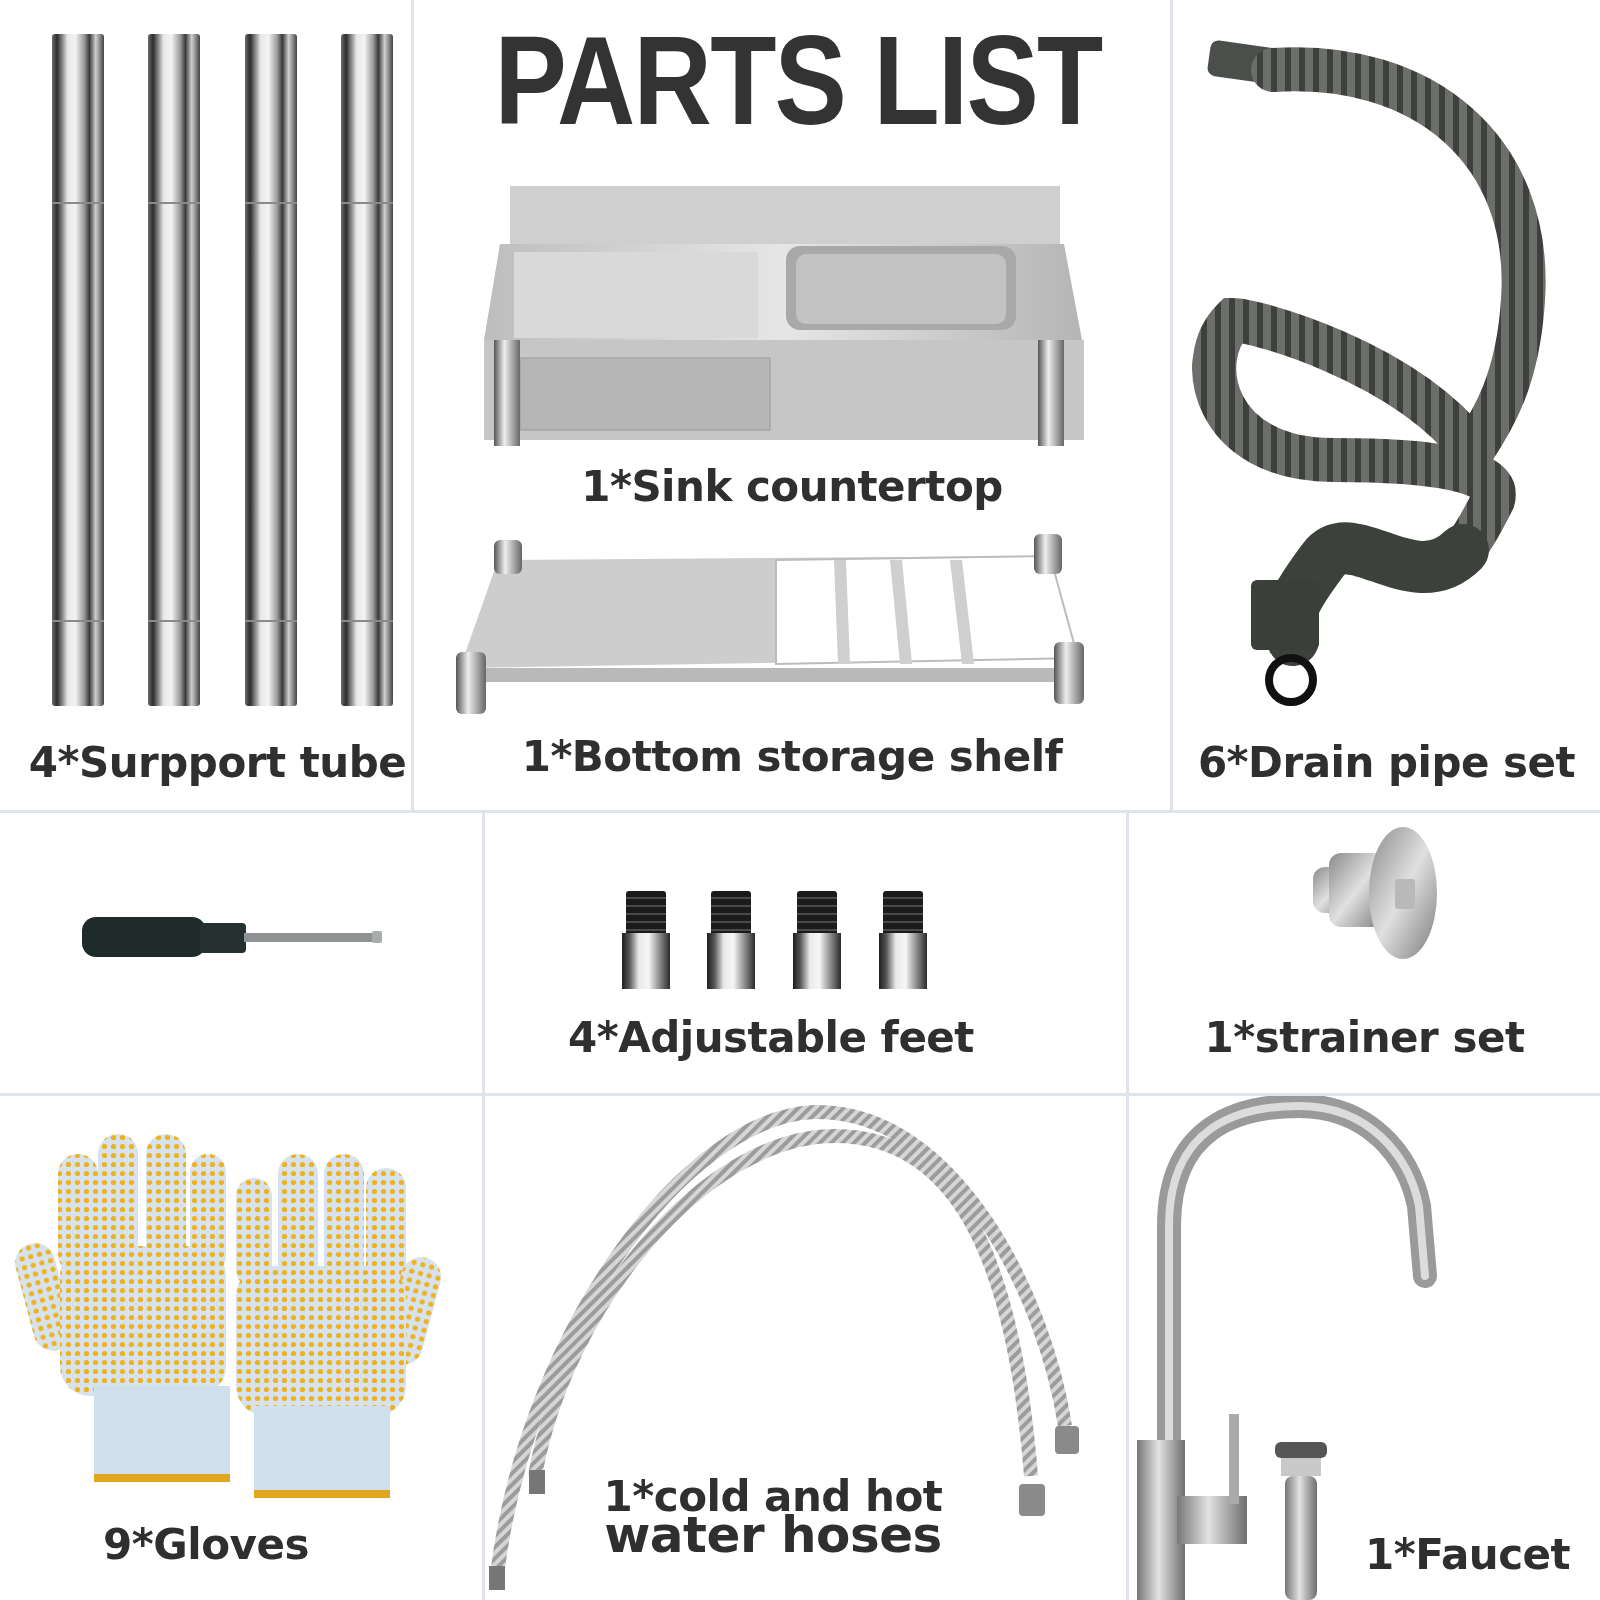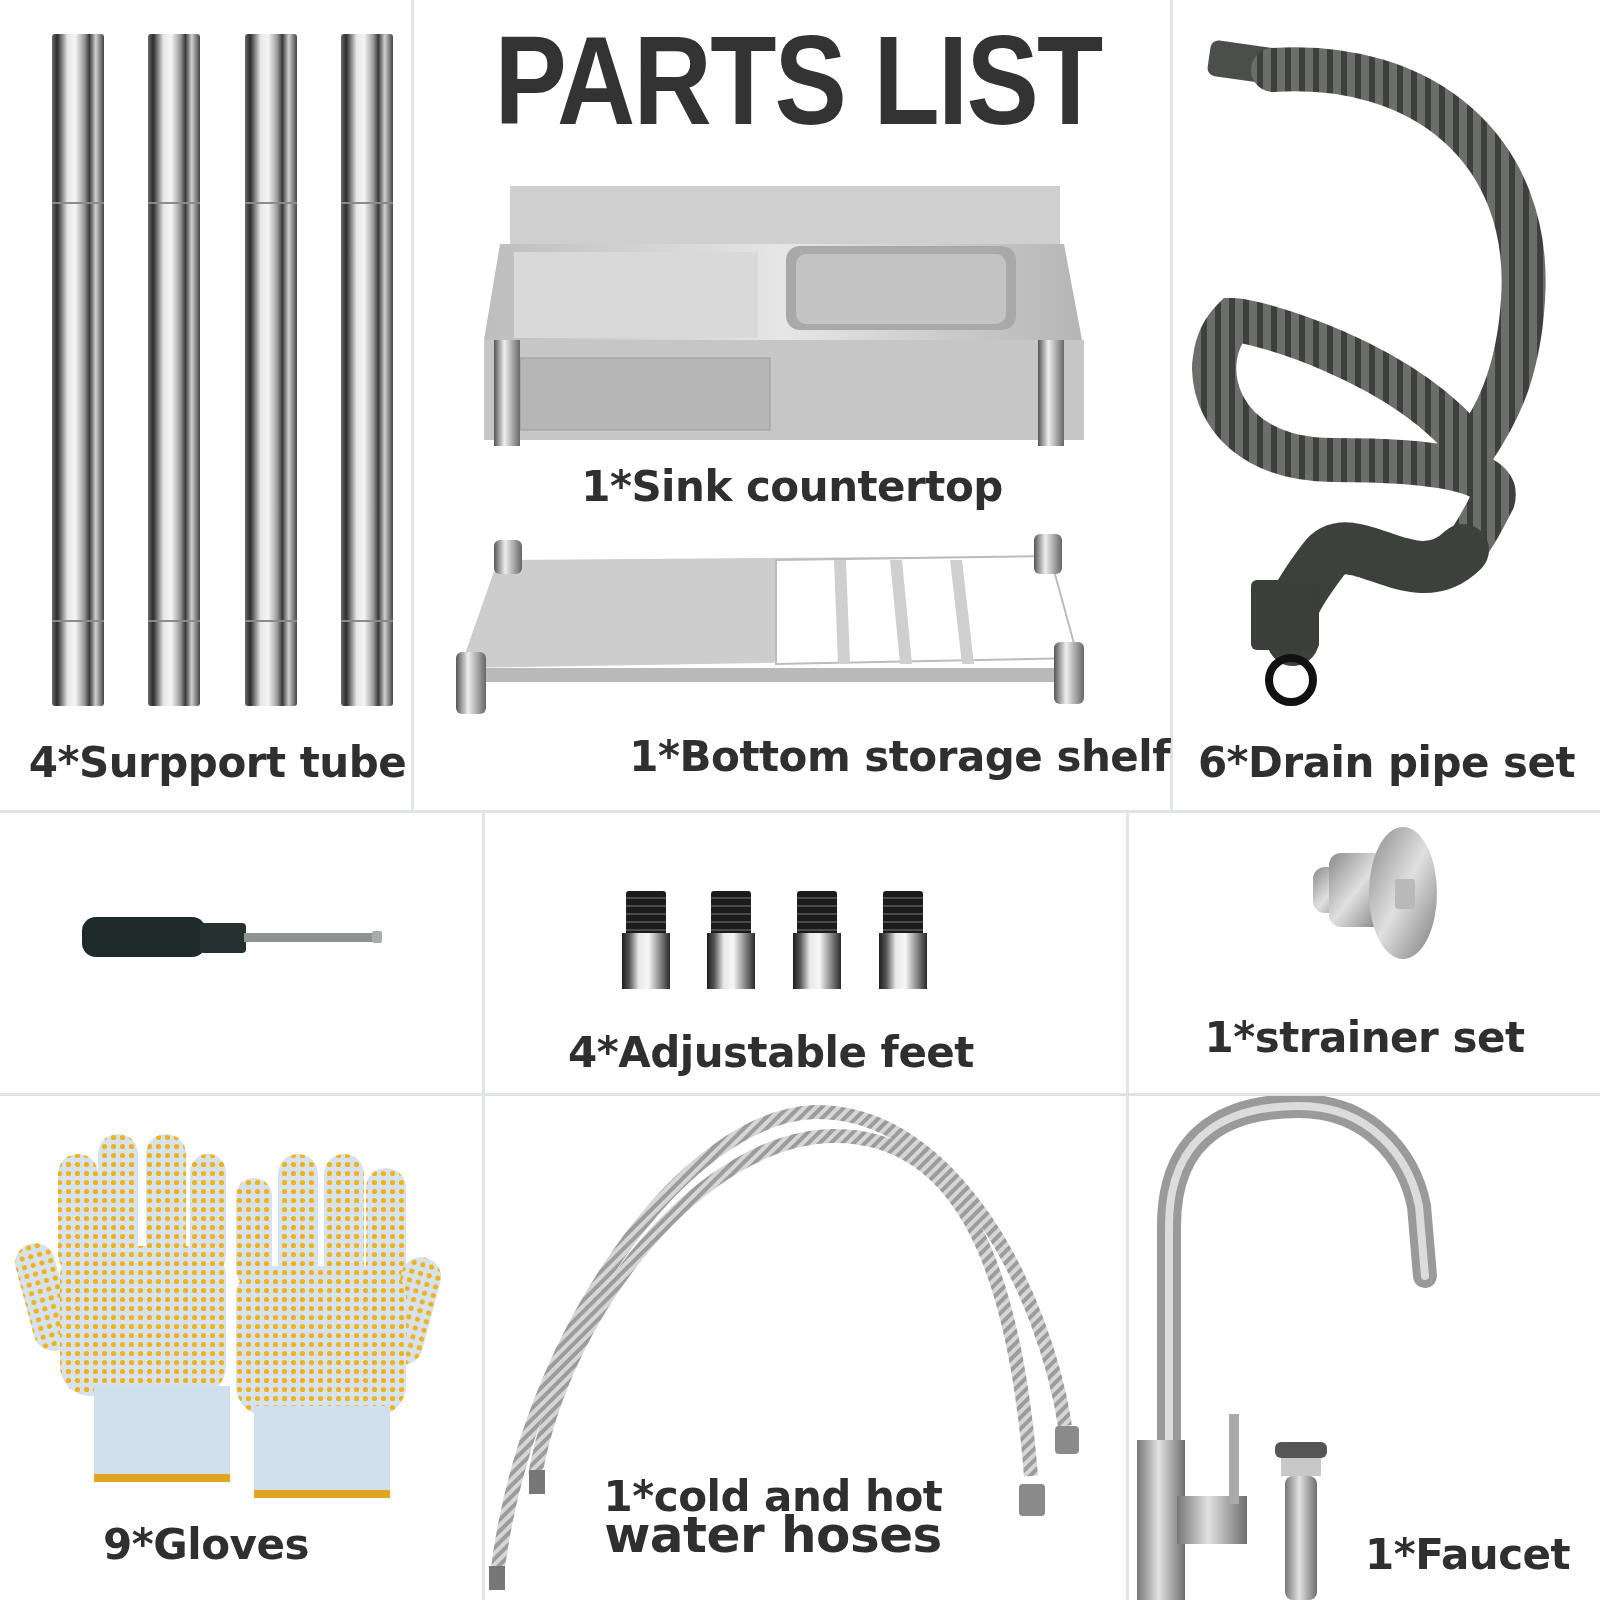--- a/index.html
+++ b/index.html
@@ -83,21 +83,21 @@
     <g fill="#cfcfcf">
       <polygon points="420,30 432,30 436,134 424,134"></polygon>
       <polygon points="476,30 488,30 498,134 486,134"></polygon>
       <polygon points="536,30 548,30 560,134 548,134"></polygon>
     </g>
     <rect x="80" y="10" width="28" height="34" rx="6" fill="url(#leg)"></rect>
     <rect x="620" y="4" width="28" height="40" rx="6" fill="url(#leg)"></rect>
     <rect x="42" y="122" width="30" height="62" rx="6" fill="url(#leg)"></rect>
     <rect x="640" y="112" width="30" height="62" rx="6" fill="url(#leg)"></rect>
   </svg>
-  <div class="label" style="left:0;width:756px;top:732px;font-size:42px;text-align:right;">1*Bottom storage shelf</div>
+  <div class="label" style="left:0;width:756px;top:732px;font-size:42px;">1*Bottom storage shelf</div>
 </div>
 
 <div class="cell" style="left:1173px;top:0;width:427px;height:810px;">
   <svg width="427" height="720" style="position:absolute;left:0;top:0">
     <defs>
       <pattern id="rib" width="14" height="14" patternUnits="userSpaceOnUse">
         <rect width="14" height="14" fill="#6b6e69"></rect>
           <rect width="6" height="14" fill="#3d403c"></rect>
       </pattern>
     </defs>
@@ -131,21 +131,21 @@
       </div>
     <div class="foot" style="left:308px;top:78px;">
         <div class="thread"></div>
         <div class="hex"></div>
       </div>
     <div class="foot" style="left:394px;top:78px;">
         <div class="thread"></div>
         <div class="hex"></div>
       </div>
   </div>
-  <div class="label" style="left:0;width:572px;top:200px;font-size:42px;margin-top:15px;">4*Adjustable feet</div>
+  <div class="label" style="left:0;width:572px;top:200px;font-size:42px;">4*Adjustable feet</div>
 </div>
 
 <div class="cell" style="left:1129px;top:813px;width:471px;height:280px;text-decoration:underline;">
   <svg width="471" height="150" style="position:absolute;left:0;top:0">
     <defs>
       <linearGradient id="chrome" x1="0" y1="0" x2="1" y2="1">
         <stop offset="0" stop-color="#8a8a8a"></stop>
           <stop offset="0.5" stop-color="#e0e0e0"></stop>
           <stop offset="1" stop-color="#7b7b7b"></stop>
       </linearGradient>

